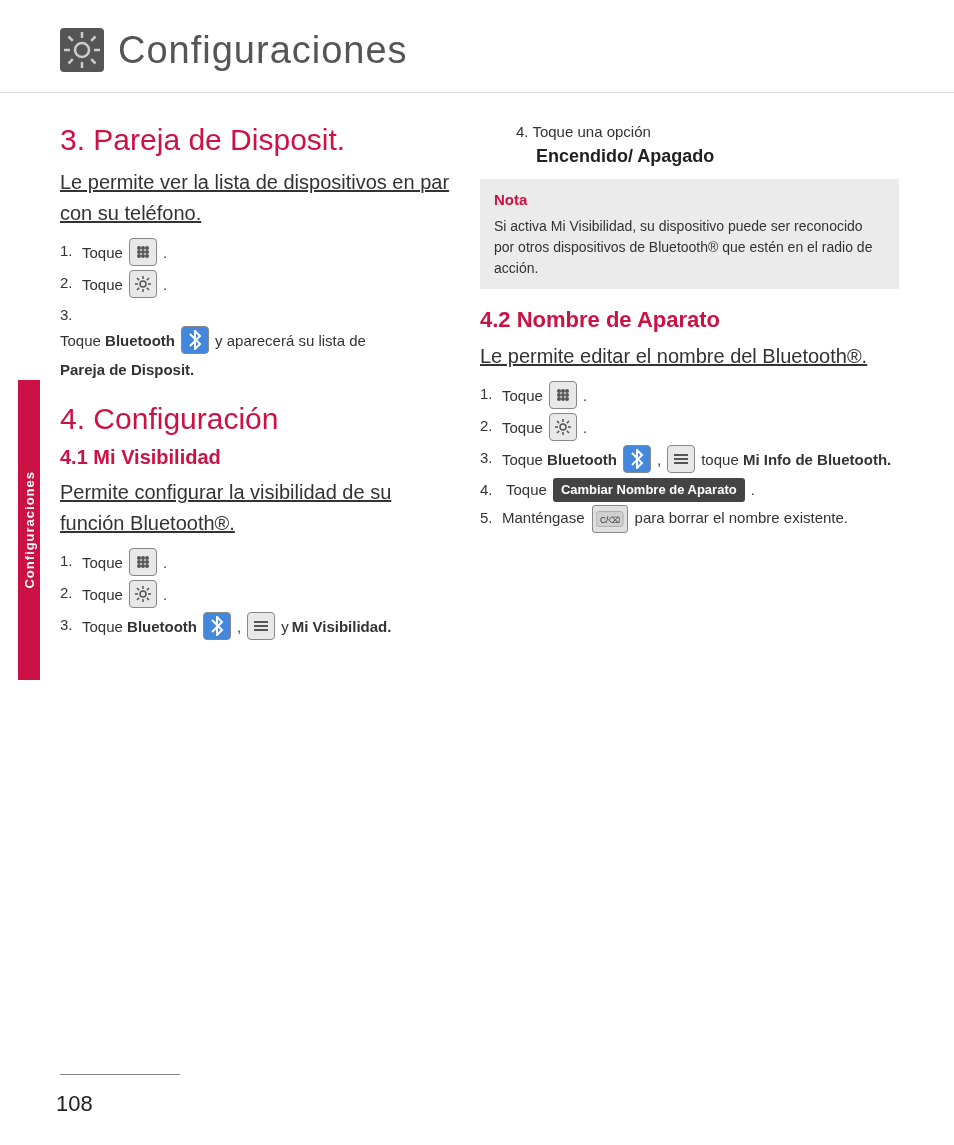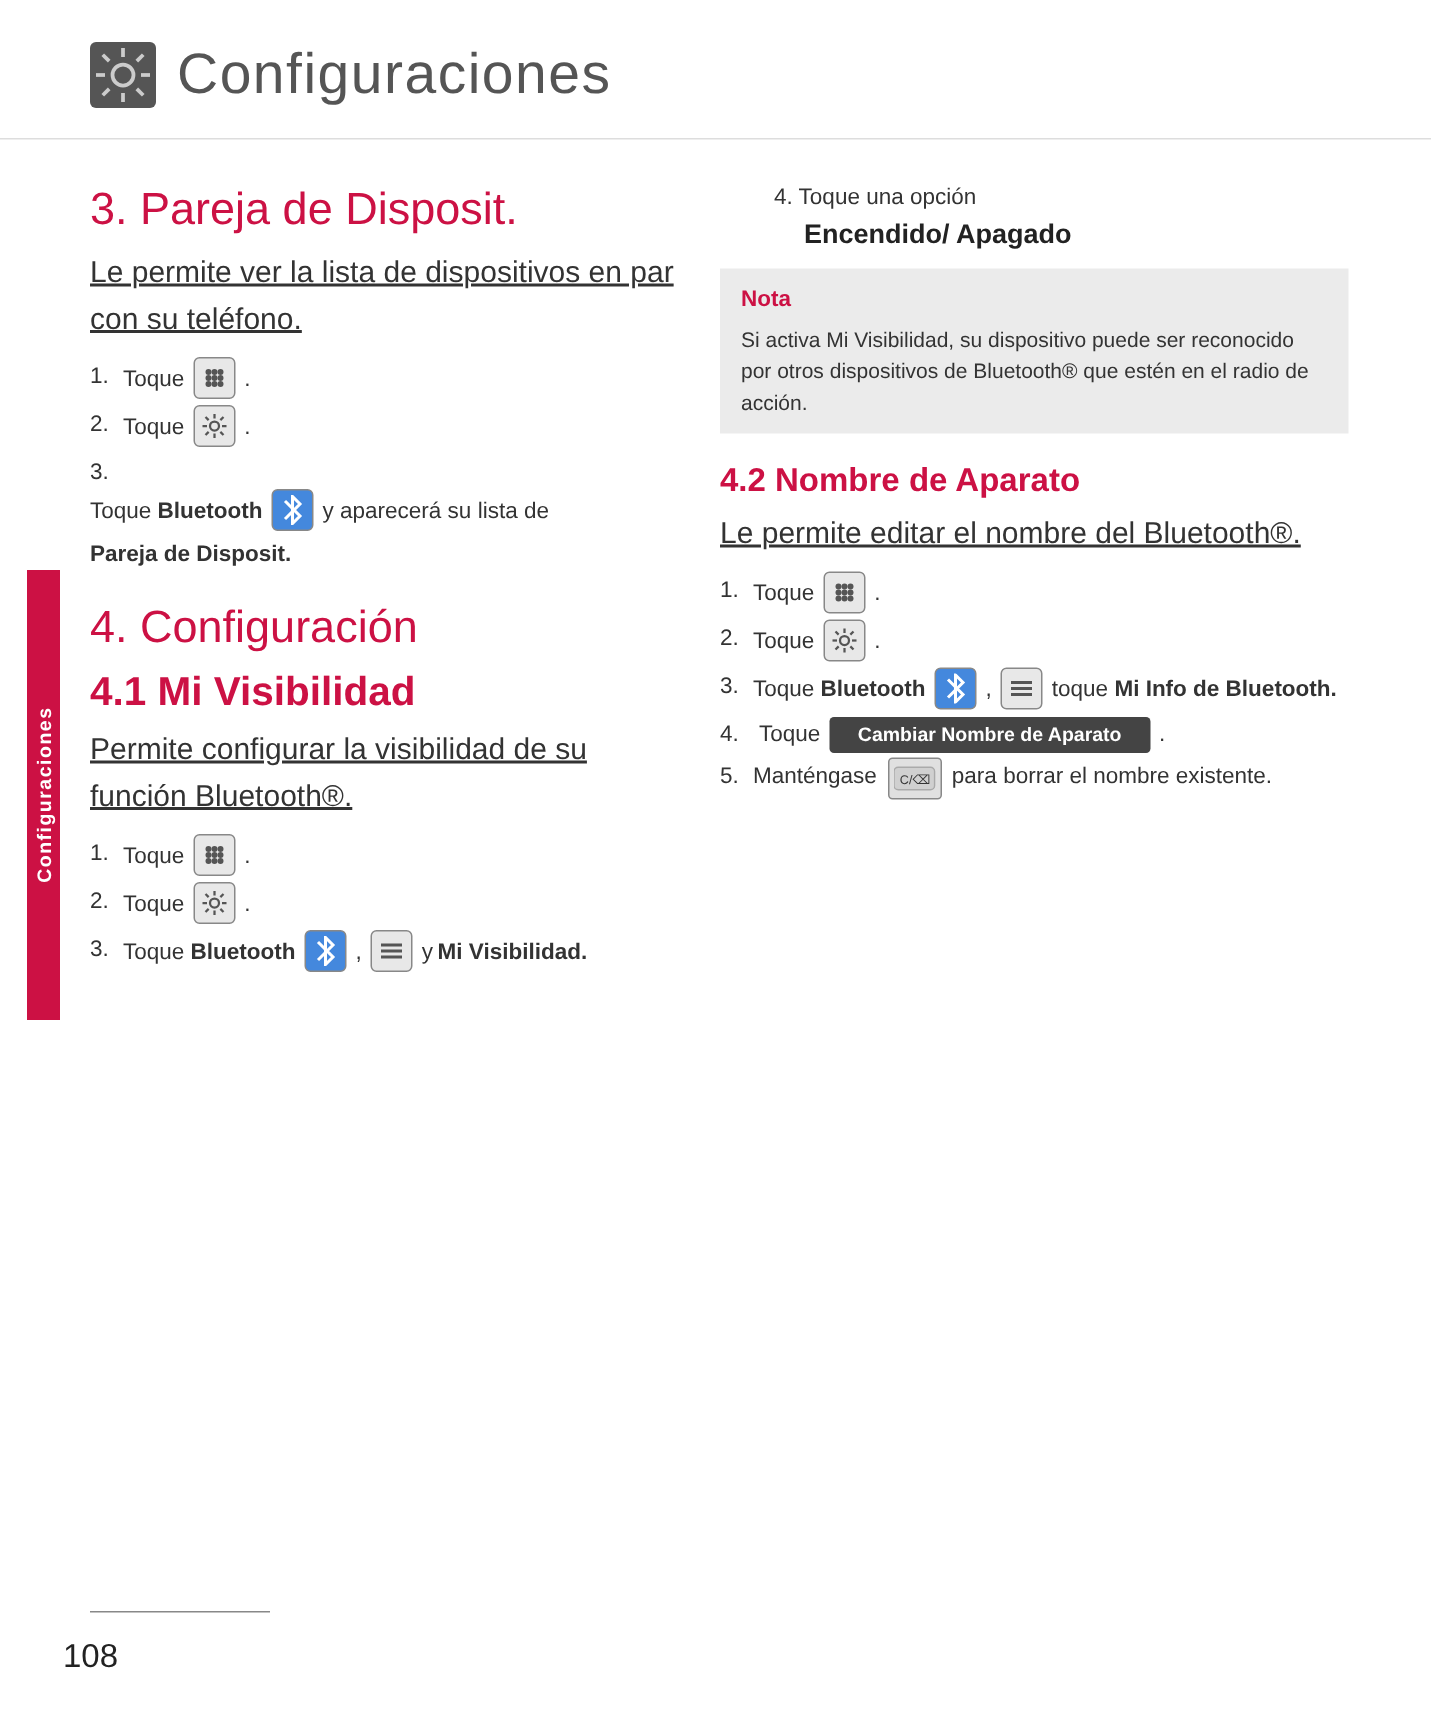--- a/index.html
+++ b/index.html
@@ -12,21 +12,21 @@
       font-size: 15px;
       color: #222;
       position: relative;
       overflow: hidden;
     }
 
     
     .page-number {
       position: absolute;
       bottom: 28px;
-      left: 42px;
+      left: 56px;
       font-size: 22px;
       font-weight: normal;
       color: #222;
     }
 
     
     .bottom-line {
       position: absolute;
       bottom: 70px;
       left: 60px;
@@ -95,21 +95,21 @@
     
     .section-title-large {
       font-size: 30px;
       font-weight: normal;
       color: #cc1144;
       margin-bottom: 10px;
       margin-top: 20px;
     }
 
     .section-title-medium {
-      font-size: 27px;
+      font-size: 20px;
       font-weight: bold;
       color: #cc1144;
       margin-bottom: 8px;
     }
 
     .section-body {
       font-size: 20px;
       line-height: 1.55;
       color: #333;
       margin-bottom: 10px;
@@ -197,21 +197,21 @@
       color: #cc1144;
       margin-bottom: 4px;
       font-size: 15px;
     }
 
     
     .btn-highlight {
       display: inline-block;
       background: #444;
       color: #ffffff;
-      padding: 2px 19px;
+      padding: 2px 8px;
       border-radius: 3px;
       font-size: 13px;
       font-weight: bold;
       margin: 0 2px;
     }
 
     .step-content {
       display: flex;
       align-items: center;
       flex-wrap: wrap;

